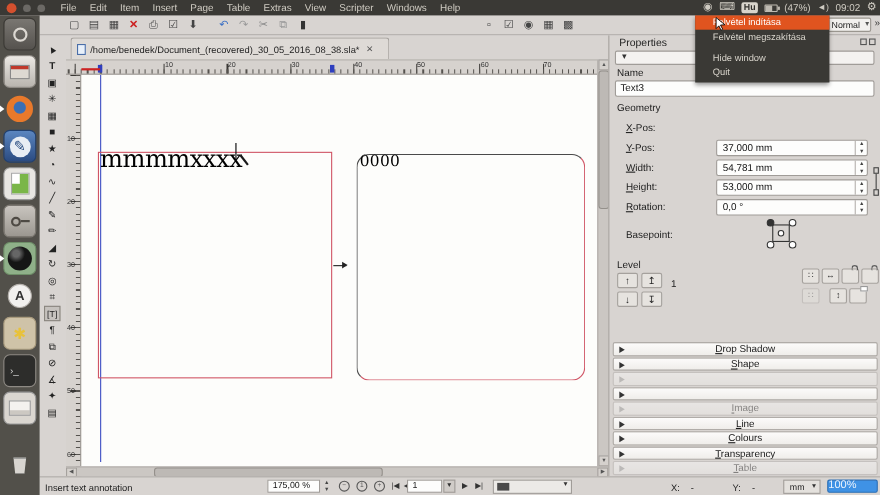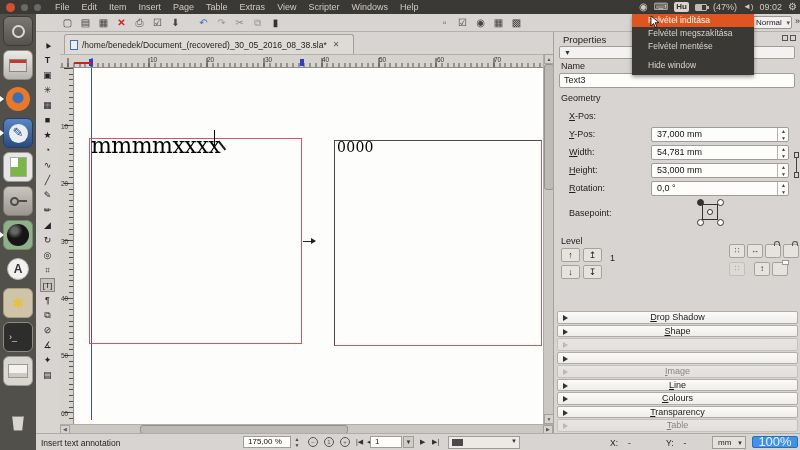--- a/index.html
+++ b/index.html
@@ -64,21 +64,21 @@
       repeating-linear-gradient(to bottom,#3a3835 0 1px,transparent 1px 57.4px);
     background-size:4px 100%,9px 100%; background-repeat:repeat-y; background-position:right top,right top; }
   .vr-num { position:absolute; left:1px; font-size:6.5px; color:#333; }
 
   #canvas { left:74px; top:68px; width:469px; height:444px; background:#fdfdfb; overflow:hidden; }
   #guide-v { position:absolute; left:17px; top:0; width:1px; height:352px; background:#3c4ec2; }
   #frame1 { position:absolute; left:15px; top:70px; width:213px; height:206px; border:1px solid #d05565; }
   #frame1 .ftext { position:absolute; left:1px; top:-6px; font-family:"DejaVu Serif",serif; font-size:22px; color:#000; letter-spacing:-0.5px; }
   #caret { position:absolute; left:124px; top:-9px; width:1px; height:15px; background:#000; }
   #mcursor { position:absolute; left:131px; top:1px; width:2px; height:11px; background:#1a1a1a; transform:rotate(-38deg); }
-  #frame2 { position:absolute; left:260px; top:72px; width:208px; height:206px; border-top:1px solid #4a4a4a; border-left:1px solid #4a4a4a; border-right:1px solid #d05565; border-bottom:1px solid #d05565; }
+  #frame2 { position:absolute; left:250px; top:72px; width:208px; height:206px; border-top:1px solid #4a4a4a; border-left:1px solid #4a4a4a; border-right:1px solid #d05565; border-bottom:1px solid #d05565;border-radius:12px; }
   #frame2 .ftext { position:absolute; left:2px; top:-2px; font-family:"DejaVu Serif",serif; font-size:14px; color:#000; letter-spacing:0.3px; }
   #link-arrow { position:absolute; left:229px; top:173px; width:12px; height:1px; background:#222; }
   #link-arrow:after { content:""; position:absolute; right:-1px; top:-3px; border-left:5px solid #222; border-top:3.5px solid transparent; border-bottom:3.5px solid transparent; }
 
   
   #vscroll { left:543px; top:54px; width:10px; height:370px; background:#cbc7c3; border-left:1px solid #b1ada9; }
   #vscroll .sb-btn { position:absolute; left:0; width:10px; height:10px; background:#d5d1cd; border:1px solid #a5a19d; font-size:5px; line-height:8px; text-align:center; color:#555; }
   #vthumb { position:absolute; left:0px; top:10px; width:10px; height:126px; background:#bdb9b5; border:1px solid #94908b; border-radius:3px; }
   #hscroll { left:60px; top:424px; width:493px; height:9px; background:#cbc7c3; border-top:1px solid #b1ada9; }
   #hscroll .sb-btn { position:absolute; top:0; width:10px; height:9px; background:#d5d1cd; border:1px solid #a5a19d; font-size:5px; line-height:7px; text-align:center; color:#555; }
@@ -129,21 +129,21 @@
   .sb-nav { position:absolute; top:4px; font-size:7px; color:#333; }
   #sb-pagebox { position:absolute; left:334px; top:2px; width:32px; height:12px; background:#fdfdfc; border:1px solid #a09c98; font-size:8px; line-height:10px; padding-left:4px; }
   #sb-pagedd { position:absolute; left:367px; top:2px; width:11px; height:12px; background:#d0ccc8; border:1px solid #a09c98; font-size:6px; line-height:10px; text-align:center; color:#333; }
   #sb-layer { position:absolute; left:412px; top:2px; width:72px; height:13px; background:#eceae7; border:1px solid #a09c98; }
   #sb-layer .sw { position:absolute; left:3px; top:2px; width:11px; height:7px; background:#4a4a4a; }
   #sb-layer .dd { position:absolute; right:2px; top:1px; font-size:6px; color:#333; }
   .sb-xy { position:absolute; top:4px; color:#222; }
   .sb-xy .v { margin-left:10px; }
   #sb-unit { position:absolute; left:676px; top:2px; width:34px; height:13px; background:#e4e1dd; border:1px solid #a09c98; font-size:8px; line-height:11px; padding-left:5px; }
   #sb-unit .dd { position:absolute; right:2px; top:1px; font-size:6px; color:#333; }
-  #sb-progress { position:absolute; left:716px; top:2px; width:46px; height:12px; background:#3f92e5; border:1px solid #2d6fb5; border-radius:2px; color:#eaf2fc; font-size:13px; line-height:10px; text-align:center; }
+  #sb-progress { position:absolute; left:716px; top:2px; width:46px; height:12px; background:#3f92e5; border:1px solid #2d6fb5; border-radius:2px; color:#eaf2fc; font-size:10px; line-height:10px; }
 </style>
 </head>
 <body>
 
 <div id="app">
 
   <div id="topbar" class="abs">
     <span class="winbtn" style="background:#d4502e;"></span>
     <span class="winbtn" style="background:#6b6965;width:7px;height:7px;"></span>
     <span class="winbtn" style="background:#6b6965;width:7px;height:7px;"></span>
@@ -482,18 +482,18 @@
     <span id="sb-progress">100%</span>
   </div>
 
   <div id="traymenu" class="abs">
     <div class="tm-item hl"><span>Felvétel indítása</span>
       <svg id="menu-cursor" width="10" height="13" viewBox="0 0 10 13">
           <polygon points="1,1 1,11 3.5,8.5 5.5,12.5 7,11.5 5,7.8 9,7.5" fill="#fff" stroke="#000" stroke-width="0.8"></polygon>
         </svg>
     </div>
     <div class="tm-item"><span>Felvétel megszakítása</span></div>
-    <div class="tm-item"><span>Felvétel mentése</span></div>
     <div class="tm-gap"></div>
     <div class="tm-item"><span>Hide window</span></div>
+    <div class="tm-item"><span>Quit</span></div>
   </div>
 
 </div>
 
 </body></html>

